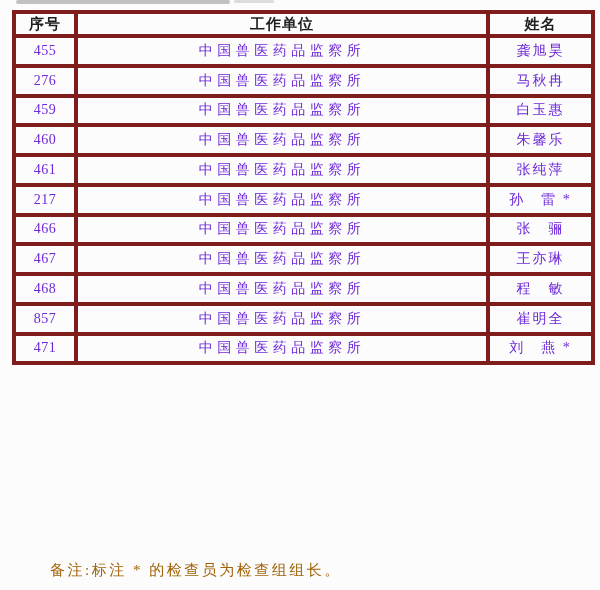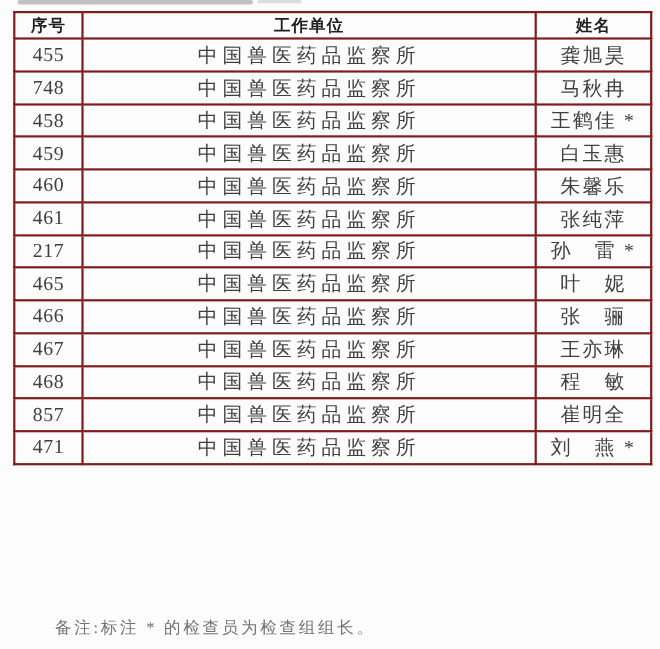--- a/index.html
+++ b/index.html
@@ -19,51 +19,51 @@
     position:absolute; top:0; left:234px; width:40px; height:3px;
     background:#b5b5b5; opacity:.45; border-radius:2px;
   }
   table.roster {
     position:absolute; left:12px; top:10px;
     width:579px;
     border-collapse:collapse;
     table-layout:fixed;
   }
   .roster th, .roster td {
-    border:2px solid #7f1d1d;
+    border:4px solid #7f1d1d;
     text-align:center;
     vertical-align:middle;
     padding:0;
     overflow:hidden;
     white-space:nowrap;
   }
   .roster thead tr { height:24px; }
   .roster th {
     font-family:"Liberation Sans","DejaVu Sans",sans-serif;
     font-weight:bold;
     font-size:15px;
     color:#1f1f1f;
     letter-spacing:1px;
   }
   .roster tbody tr { height:29.76px; }
   .roster td {
-    font-size:18px;
-    color:#404040;
+    font-size:14px;
+    color:#6d28d9;
   }
   td.col-no {
     font-family:"Liberation Serif","DejaVu Serif",serif;
     letter-spacing:0.5px;
   }
   td.col-unit { letter-spacing:4.5px; }
   td.col-name { letter-spacing:2px; }
   .note {
     position:absolute;
     left:50px; top:561px;
     font-size:15px;
-    color:#737373;
+    color:#a16207;
     letter-spacing:2.5px;
   }
 </style>
 </head>
 <body>
 
 <div class="page">
   <div class="artifact-a"></div>
   <div class="artifact-b"></div>
 
@@ -80,53 +80,43 @@
         <th>姓名</th>
       </tr>
     </thead>
     <tbody>
         <tr>
           <td class="col-no">455</td>
           <td class="col-unit">中国兽医药品监察所</td>
           <td class="col-name">龚旭昊</td>
         </tr>
         <tr>
-          <td class="col-no">748</td>
+          <td class="col-no">276</td>
           <td class="col-unit">中国兽医药品监察所</td>
           <td class="col-name">马秋冉</td>
-        </tr>
-        <tr>
-          <td class="col-no">458</td>
-          <td class="col-unit">中国兽医药品监察所</td>
-          <td class="col-name">王鹤佳 *</td>
         </tr>
         <tr>
           <td class="col-no">459</td>
           <td class="col-unit">中国兽医药品监察所</td>
           <td class="col-name">白玉惠</td>
         </tr>
         <tr>
           <td class="col-no">460</td>
           <td class="col-unit">中国兽医药品监察所</td>
           <td class="col-name">朱馨乐</td>
         </tr>
         <tr>
           <td class="col-no">461</td>
           <td class="col-unit">中国兽医药品监察所</td>
           <td class="col-name">张纯萍</td>
         </tr>
         <tr>
           <td class="col-no">217</td>
           <td class="col-unit">中国兽医药品监察所</td>
           <td class="col-name">孙　雷 *</td>
-        </tr>
-        <tr>
-          <td class="col-no">465</td>
-          <td class="col-unit">中国兽医药品监察所</td>
-          <td class="col-name">叶　妮</td>
         </tr>
         <tr>
           <td class="col-no">466</td>
           <td class="col-unit">中国兽医药品监察所</td>
           <td class="col-name">张　骊</td>
         </tr>
         <tr>
           <td class="col-no">467</td>
           <td class="col-unit">中国兽医药品监察所</td>
           <td class="col-name">王亦琳</td>

